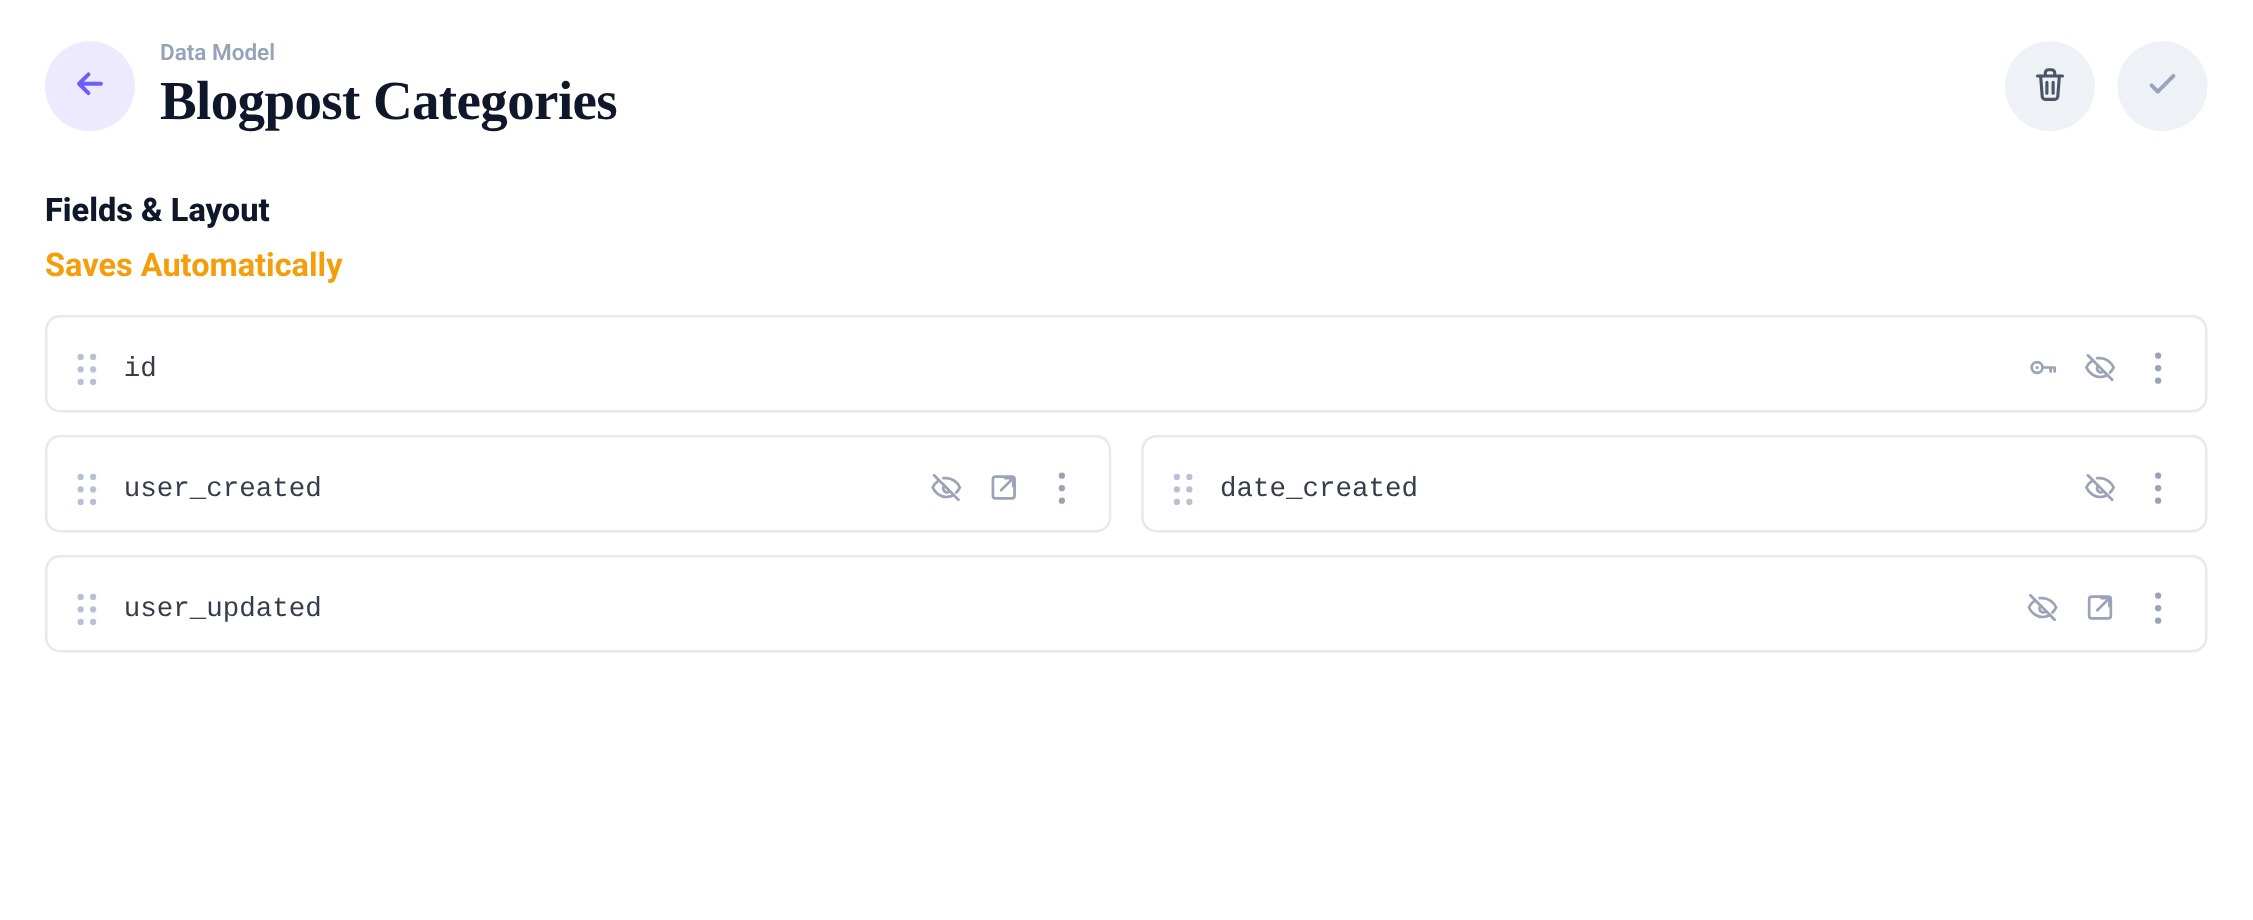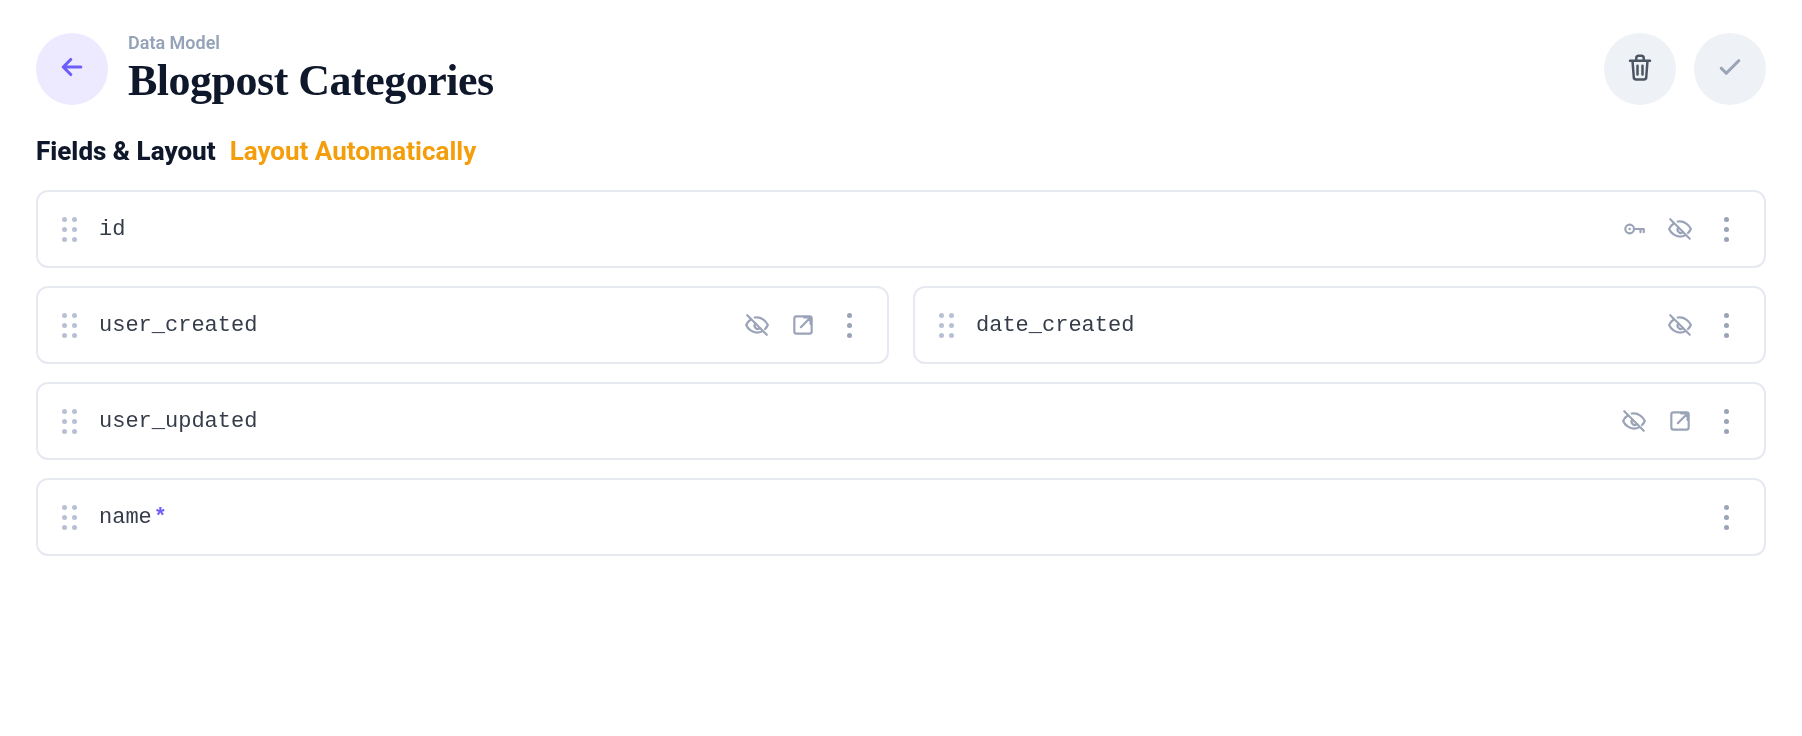--- a/index.html
+++ b/index.html
@@ -6,21 +6,21 @@
   body {
     font-family: -apple-system, BlinkMacSystemFont, "Segoe UI", Roboto, Helvetica, Arial, sans-serif;
     background: #ffffff;
     color: #0f172a;
     padding: 32px 36px;
   }
   .header {
     display: flex;
     align-items: center;
     gap: 20px;
-    margin-bottom: 30px;
+    margin-bottom: 48px;
   }
   .back-btn {
     width: 72px;
     height: 72px;
     border-radius: 50%;
     background: #ede9fe;
     display: flex;
     align-items: center;
     justify-content: center;
     cursor: pointer;
@@ -57,20 +57,21 @@
   }
   .circle-btn svg { width: 30px; height: 30px; }
 
   .section-heading {
     display: flex;
     align-items: baseline;
     gap: 14px;
     font-size: 26px;
     font-weight: 800;
     margin-bottom: 24px;
+    flex-direction: column;
   }
   .section-heading .hint {
     color: #f59e0b;
     font-weight: 700;
   }
 
   .fields-wrap {
     display: flex;
     flex-direction: column;
     gap: 18px;
@@ -79,21 +80,21 @@
     display: flex;
     gap: 24px;
   }
   .field-card {
     flex: 1;
     border: 2px solid #e6e9f0;
     border-radius: 12px;
     background: #fff;
     padding: 20px 24px;
     display: flex;
-    align-items: center;
+    align-items: flex-end;
     gap: 22px;
     min-height: 78px;
   }
   .drag-handle {
     display: grid;
     grid-template-columns: repeat(2, 5px);
     grid-template-rows: repeat(3, 5px);
     gap: 5px;
     cursor: grab;
   }
@@ -188,21 +189,21 @@
         <svg viewBox="0 0 24 24" fill="none">
             <path d="M5 13l4 4 10-10" stroke="#9aa3b8" stroke-width="2.5" stroke-linecap="round" stroke-linejoin="round"></path>
           </svg>
       </span>
     </div>
   </div>
 </div>
 
 <div class="section-heading">
   <span>Fields &amp; Layout</span>
-  <span class="hint">Layout Automatically</span>
+  <span class="hint">Saves Automatically</span>
 </div>
 
 <div class="fields-wrap">
 
   <div class="field-row">
     <div class="field-card">
       <div class="drag-handle">
           <span></span>
           <span></span>
           <span></span>
@@ -309,36 +310,14 @@
           </div>
         <div class="icon more-dots">
             <span></span>
             <span></span>
             <span></span>
           </div>
       </div>
     </div>
   </div>
 
-  <div class="field-row">
-    <div class="field-card">
-      <div class="drag-handle">
-          <span></span>
-          <span></span>
-          <span></span>
-          <span></span>
-          <span></span>
-          <span></span>
-        </div>
-      <div class="field-name">
-        <span>name</span><span class="required-star">*</span>
-      </div>
-      <div class="card-actions">
-        <div class="icon more-dots">
-            <span></span>
-            <span></span>
-            <span></span>
-          </div>
-      </div>
-    </div>
-  </div>
 
 </div>
 
 </body></html>

